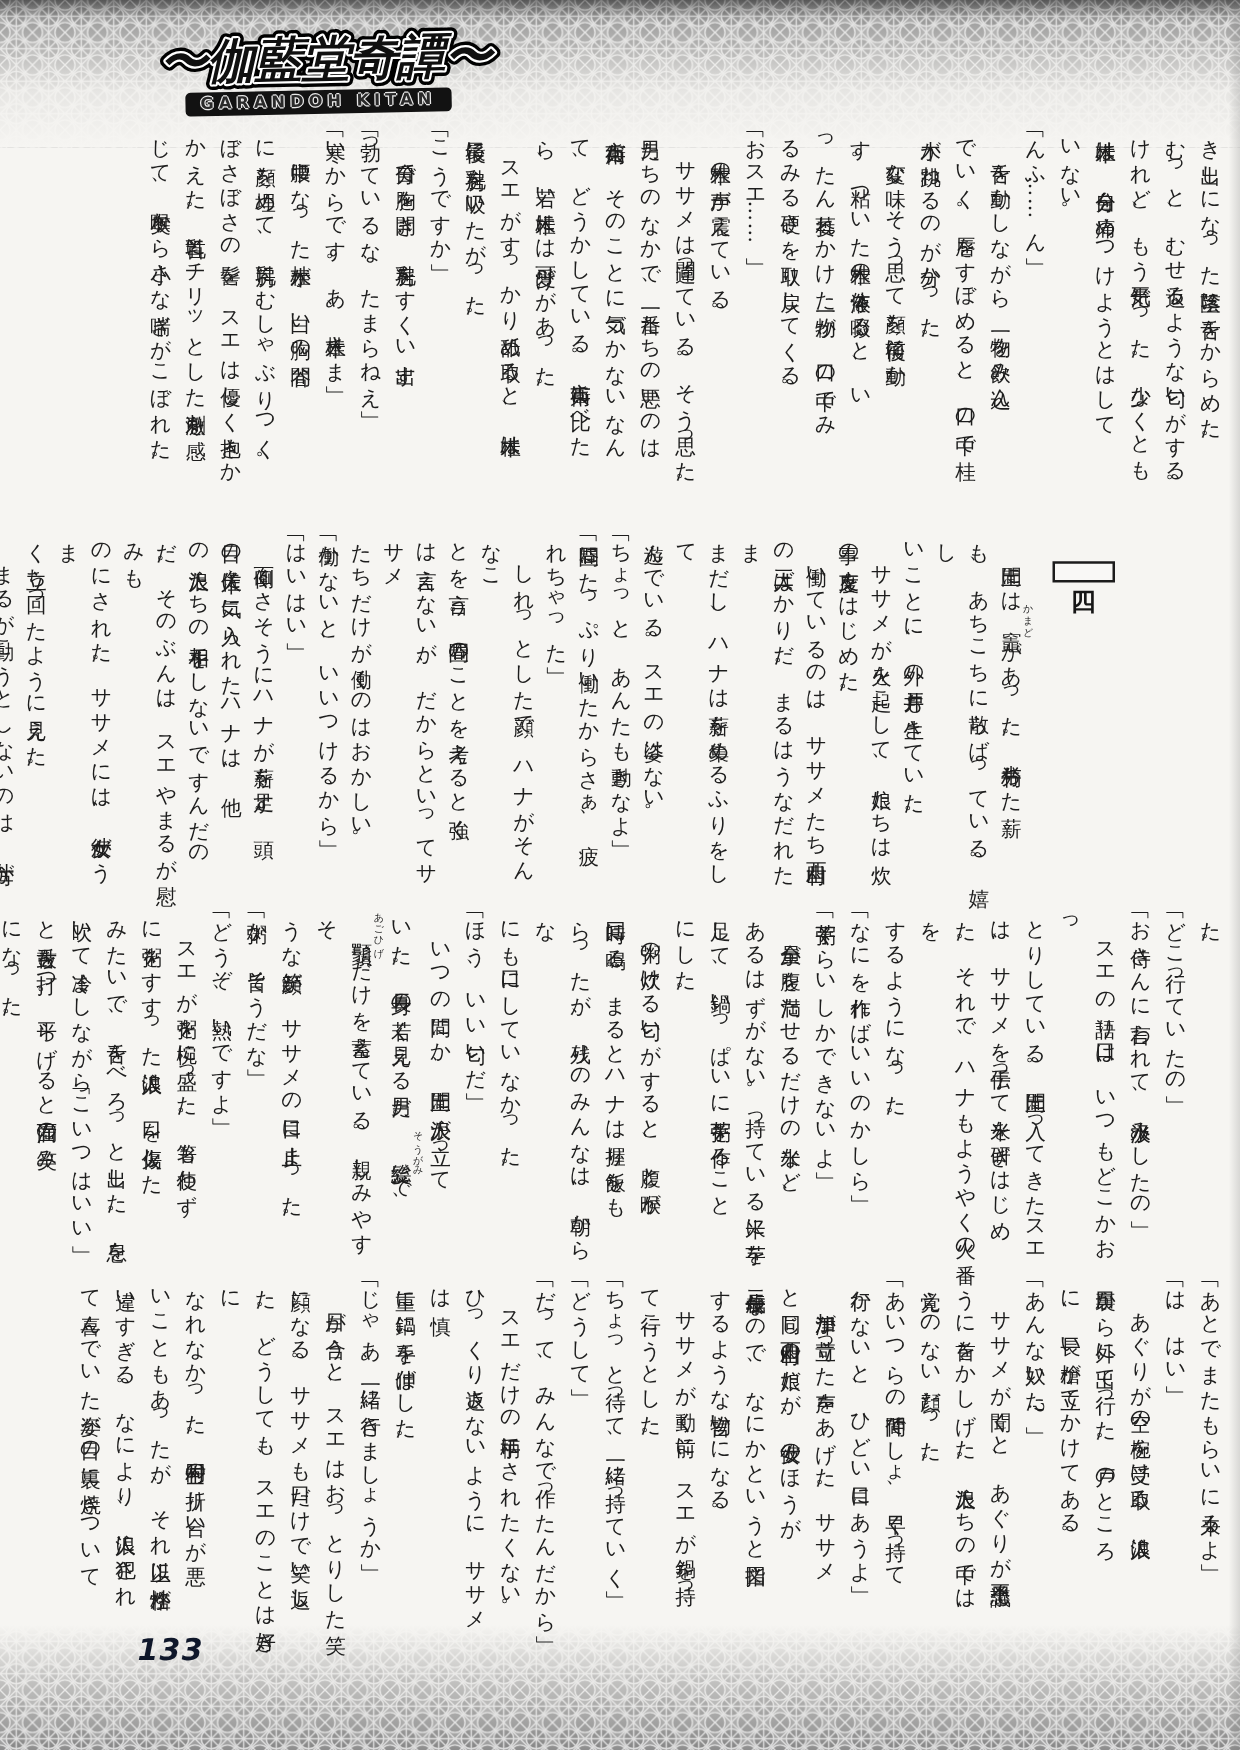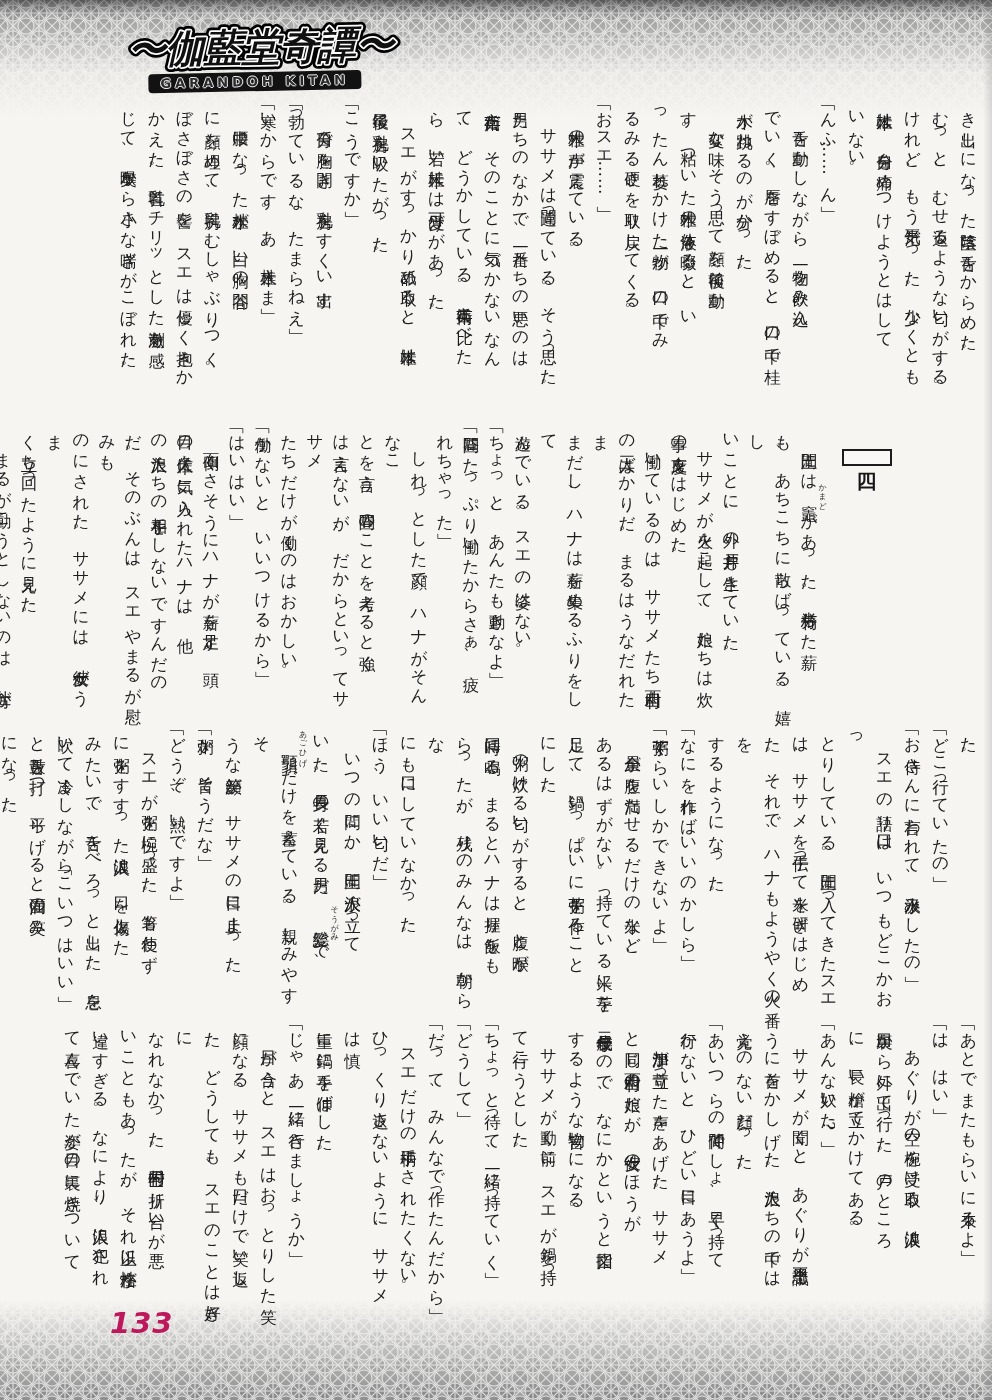--- a/index.html
+++ b/index.html
@@ -48,21 +48,21 @@
   .chapter-box{
     display:inline-block;border:2px solid #1c1c1c;
     padding:6px 4px;font-size:20px;font-weight:bold;color:#161616;
     background:#f9f8f6;
   }
 
   
   .page-number{
     position:absolute;left:110px;top:1306px;
     font-family:"DejaVu Sans", sans-serif;font-weight:bold;
-    font-size:29px;color:#be185d;letter-spacing:1px;
+    font-size:24px;color:#0f172a;letter-spacing:1px;
     font-style:italic;
   }
 
   
   .edge-shade{
     position:absolute;top:0;right:0;width:9px;height:100%;
     background:linear-gradient(to left, rgba(110,110,110,0.22), rgba(110,110,110,0));
     pointer-events:none;
   }
 </style>

